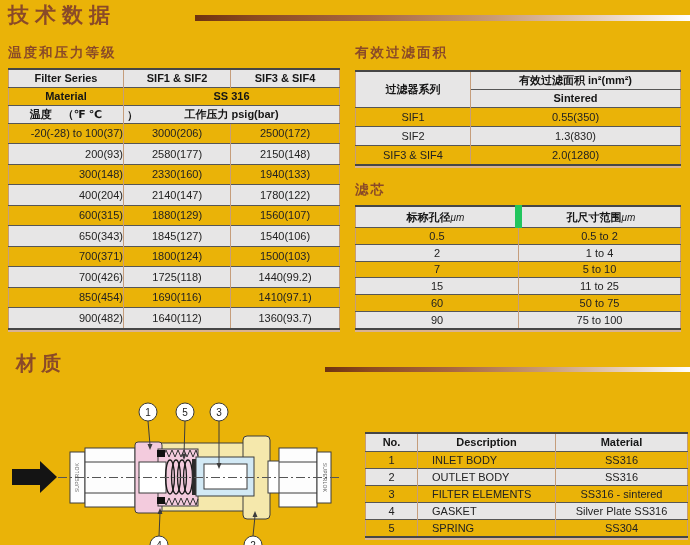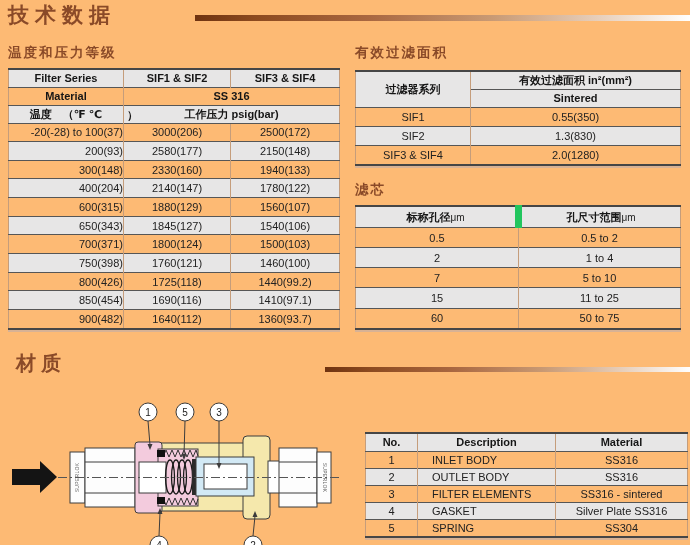--- a/index.html
+++ b/index.html
@@ -1,16 +1,16 @@
 <!DOCTYPE html>
 <html><head>
 <meta charset="utf-8">
 <style>
   html,body{margin:0;padding:0;background:#fff;}
-  .page{position:relative;width:690px;height:545px;background:#fdba74;overflow:hidden;
+  .page{position:relative;width:690px;height:545px;background:#eab308;overflow:hidden;
         font-family:"Liberation Sans","DejaVu Sans",sans-serif;}
 
   
   .heading{position:absolute;margin:0;color:#8a4a28;font-family:"Liberation Serif","DejaVu Serif",serif;font-weight:600;}
   .h-title{left:8px;top:1px;font-size:21px;letter-spacing:6px;}
   .h-sec{font-size:13.5px;letter-spacing:2px;}
   .h-temp{left:8px;top:44px;}
   .h-area{left:355px;top:44px;}
   .h-elem{left:355px;top:181px;}
   .h-mat{left:16px;top:350px;font-size:20px;letter-spacing:5px;}
@@ -40,21 +40,21 @@
   .t1 td.wp-h{position:relative;}
   .t1 .paren{position:absolute;left:3px;top:2px;}
 
   .t2{left:355px;top:70px;width:325px;height:96px;}
   .t2 tr.hdr{height:18px;}
 
   .t3{left:355px;top:205px;width:325px;height:125px;}
   .t3 tr.hdr{height:20px;}
   .t3 .pair{display:flex;justify-content:center;align-items:center;height:20px;}
   .t3 td.col2h{border-left:7px solid #22c55e;}
-  .unit{font-size:10px;font-weight:normal;color:#222;}
+  .unit{font-style:italic;font-size:10px;font-weight:normal;color:#222;}
 
   .t4{left:365px;top:432px;width:322px;height:106px;}
   .t4 tr.hdr{height:18px;}
   .t4 td.desc{text-align:left;padding-left:14px;}
 
   
   svg.diagram{position:absolute;left:0;top:386px;width:348px;height:159px;}
   svg.diagram text{font-family:"Liberation Sans","DejaVu Sans",sans-serif;}
 </style>
 </head>
@@ -116,26 +116,21 @@
           <td class="c1 rnum">650(343)</td>
           <td>1845(127)</td>
           <td>1540(106)</td>
         </tr>
     <tr>
           <td class="c1 rnum">700(371)</td>
           <td>1800(124)</td>
           <td>1500(103)</td>
         </tr>
     <tr>
-          <td class="c1 rnum">750(398)</td>
-          <td>1760(121)</td>
-          <td>1460(100)</td>
-        </tr>
-    <tr>
-          <td class="c1 rnum">800(426)</td>
+          <td class="c1 rnum">700(426)</td>
           <td>1725(118)</td>
           <td>1440(99.2)</td>
         </tr>
     <tr>
           <td class="c1 rnum">850(454)</td>
           <td>1690(116)</td>
           <td>1410(97.1)</td>
         </tr>
     <tr>
           <td class="c1 rnum">900(482)</td>
@@ -210,20 +205,24 @@
           <td>5 to 10</td>
         </tr>
     <tr>
           <td class="c1">15</td>
           <td>11 to 25</td>
         </tr>
     <tr>
           <td class="c1">60</td>
           <td>50 to 75</td>
         </tr>
+    <tr>
+          <td class="c1">90</td>
+          <td>75 to 100</td>
+        </tr>
   </tbody>
     </table>
 
   <h2 class="heading h-mat">材质</h2>
   <div class="bar bar2"></div>
 
   <svg class="diagram" viewBox="0 386 348 159">
 
     <polygon points="12,469 40,469 40,461 57,477 40,493 40,485 12,485" fill="#141414"></polygon>
 

